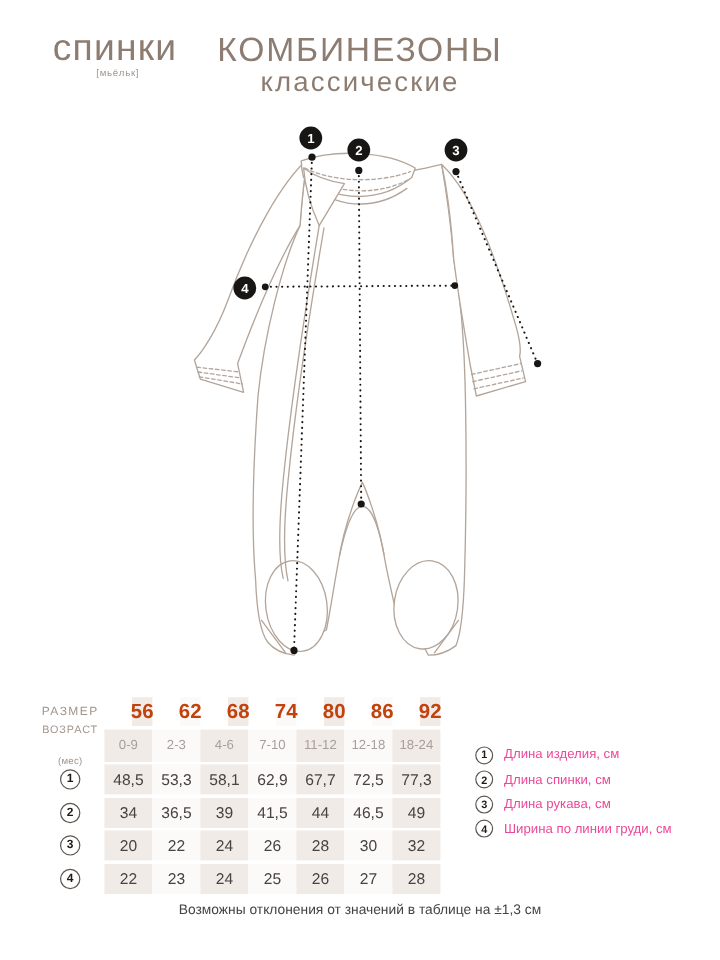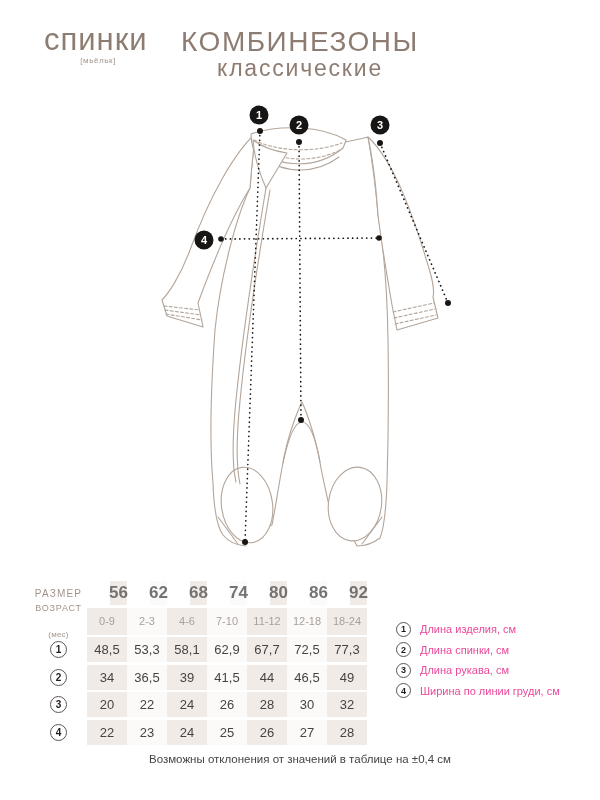--- a/index.html
+++ b/index.html
@@ -20,21 +20,21 @@
   
   .size-table{
     position:absolute;left:30px;top:581px;
     display:grid;grid-template-columns:57px repeat(7,40px);
     grid-template-rows:24px 27px 25px 25px 25px 25px;row-gap:2.5px;
   }
   .cell{display:flex;align-items:center;justify-content:center;}
   .co{background:#f1ebe8;}
   .ce{background:#fcfaf9;}
   .szl{font-size:10px;letter-spacing:1.2px;color:#a3948b;}
-  .szv{font-size:17px;font-weight:bold;color:#737373;margin-left:23px;}
+  .szv{font-size:17px;font-weight:bold;color:#c2410c;margin-left:23px;}
   .agl{flex-direction:column;font-size:9px;letter-spacing:.8px;color:#a3948b;line-height:1.2;}
   .agu{font-size:8px;letter-spacing:.2px;margin-top:16px;}
   .agv{font-size:11px;color:#a89f99;}
   .val{font-size:13px;color:#474340;}
   .circ{
     width:17px;height:17px;border:1px solid #5c5550;border-radius:50%;
     display:flex;align-items:center;justify-content:center;
     font-size:10px;font-weight:bold;color:#1d1b19;background:#fff;box-sizing:border-box;
   }
   
@@ -217,13 +217,13 @@
   <div class="legend-item">
     <span class="circ">3</span>
     <span class="legend-label">Длина рукава, см</span>
   </div>
   <div class="legend-item">
     <span class="circ">4</span>
     <span class="legend-label">Ширина по линии груди, см</span>
   </div>
 </div>
 
-<div class="footnote">Возможны отклонения от значений в таблице на ±0,4 см</div>
+<div class="footnote">Возможны отклонения от значений в таблице на ±1,3 см</div>
 
 </body></html>

